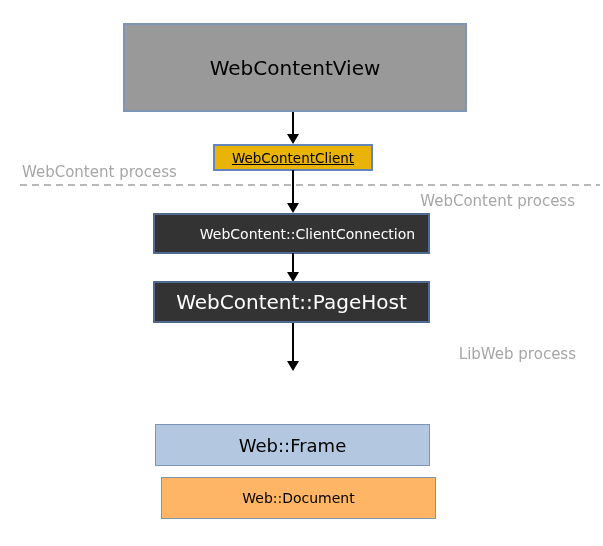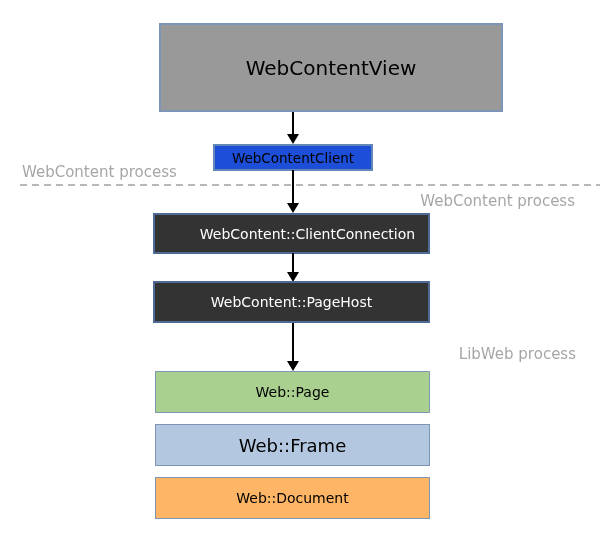--- a/index.html
+++ b/index.html
@@ -18,21 +18,21 @@
     align-items: center;
     justify-content: center;
     border-style: solid;
     border-width: 2px;
     text-align: center;
     white-space: nowrap;
   }
   #n-view     { left: 123px; top:  23px; width: 344px; height: 89px; font-size: 20px; }
   #n-client   { left: 213px; top: 144px; width: 160px; height: 27px; font-size: 13.5px; }
   #n-conn     { left: 153px; top: 213px; width: 277px; height: 41px; font-size: 14px; }
-  #n-pagehost { left: 153px; top: 281px; width: 277px; height: 42px; font-size: 14px; }
+  #n-pagehost { left: 153px; top: 281px; width: 277px; height: 42px; font-size: 20px; }
   #n-page     { left: 155px; top: 371px; width: 275px; height: 42px; font-size: 14px; border-width: 1px; }
   #n-frame    { left: 155px; top: 424px; width: 275px; height: 42px; font-size: 18px; border-width: 1px; }
   #n-doc      { left: 155px; top: 477px; width: 275px; height: 42px; font-size: 14px; border-width: 1px; }
 
   .region-label {
     position: absolute;
     font-size: 15px;
     white-space: nowrap;
   }
   #lbl-app    { left: 22px;  top: 163px; }
@@ -66,43 +66,42 @@
   #a1 { left: 292px; top: 112px; height: 22px; }
   #a2 { left: 292px; top: 170px; height: 33px; }
   #a3 { left: 292px; top: 253px; height: 19px; }
   #a4 { left: 292px; top: 323px; height: 38px; }
 </style>
 </head>
 <body>
 
 <div class="canvas">
 
-  <div class="node" id="n-view" style="background-color: rgb(153, 153, 153); border-color: rgb(126, 150, 181); color: rgb(0, 0, 0); margin-left: 36px;">WebContentView</div>
+  <div class="node" id="n-view" style="background-color: rgb(153, 153, 153); border-color: rgb(126, 150, 181); color: rgb(0, 0, 0);">WebContentView</div>
 
   <div class="arrow" id="a1" style="background-color: rgb(0, 0, 0);"></div>
 
-  <div class="node" id="n-client" style="background-color: #1d4ed8; border-color: rgb(98, 134, 182); color: rgb(0, 0, 0);">WebContentClient</div>
+  <div class="node" id="n-client" style="background-color: #eab308; border-color: rgb(98, 134, 182); color: rgb(0, 0, 0); text-decoration: underline;">WebContentClient</div>
 
   <div class="region-label" id="lbl-app" style="color: rgb(166, 166, 166);">WebContent process</div>
 
   <div class="boundary-line" style="background: repeating-linear-gradient(to right, rgb(184, 184, 184) 0px, rgb(184, 184, 184) 7px, transparent 7px, transparent 12px);"></div>
 
   <div class="region-label" id="lbl-wc" style="color: rgb(166, 166, 166);">WebContent process</div>
 
   <div class="arrow" id="a2" style="background-color: rgb(0, 0, 0);"></div>
 
   <div class="node" id="n-conn" style="background-color: rgb(51, 51, 51); border-color: rgb(77, 106, 148); color: rgb(255, 255, 255); padding-left: 32px;">WebContent::ClientConnection</div>
 
   <div class="arrow" id="a3" style="background-color: rgb(0, 0, 0);"></div>
 
   <div class="node" id="n-pagehost" style="background-color: rgb(51, 51, 51); border-color: rgb(77, 106, 148); color: rgb(255, 255, 255);">WebContent::PageHost</div>
 
   <div class="arrow" id="a4" style="background-color: rgb(0, 0, 0);"></div>
 
   <div class="region-label" id="lbl-libweb" style="color: rgb(166, 166, 166);">LibWeb process</div>
 
-  <div class="node" id="n-page" style="background-color: rgb(169, 208, 142); border-color: rgb(126, 150, 181); color: rgb(0, 0, 0);">Web::Page</div>
 
   <div class="node" id="n-frame" style="background-color: rgb(180, 199, 225); border-color: rgb(126, 150, 181); color: rgb(0, 0, 0);">Web::Frame</div>
 
-  <div class="node" id="n-doc" style="background-color: rgb(255, 181, 102); border-color: rgb(126, 150, 181); color: rgb(0, 0, 0);">Web::Document</div>
+  <div class="node" id="n-doc" style="background-color: rgb(255, 181, 102); border-color: rgb(126, 150, 181); color: rgb(0, 0, 0); margin-left: 6px;">Web::Document</div>
 
 </div>
 
 </body></html>

